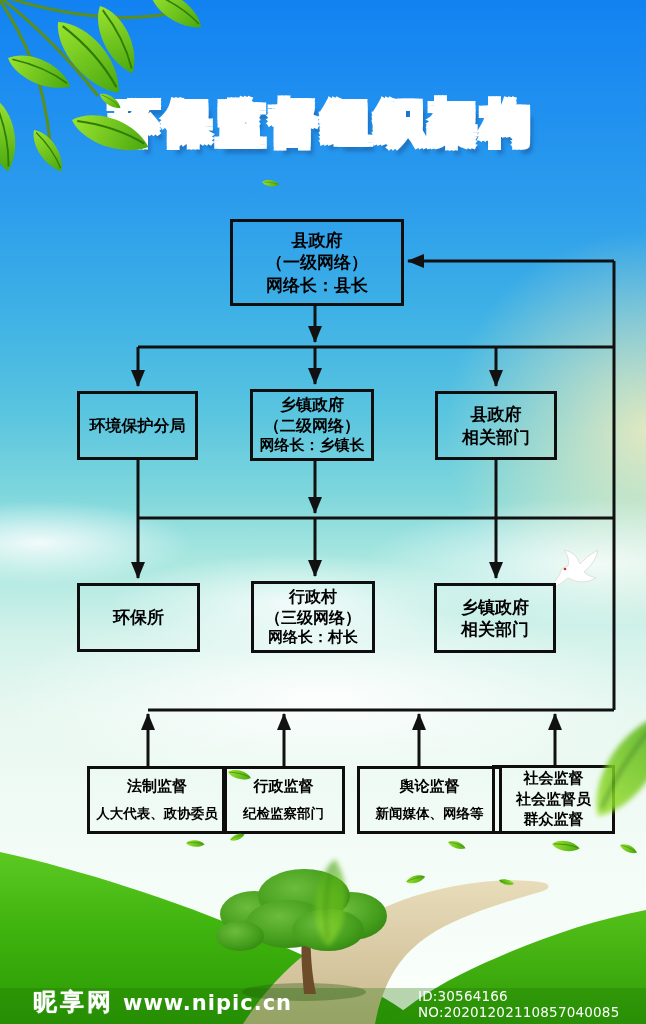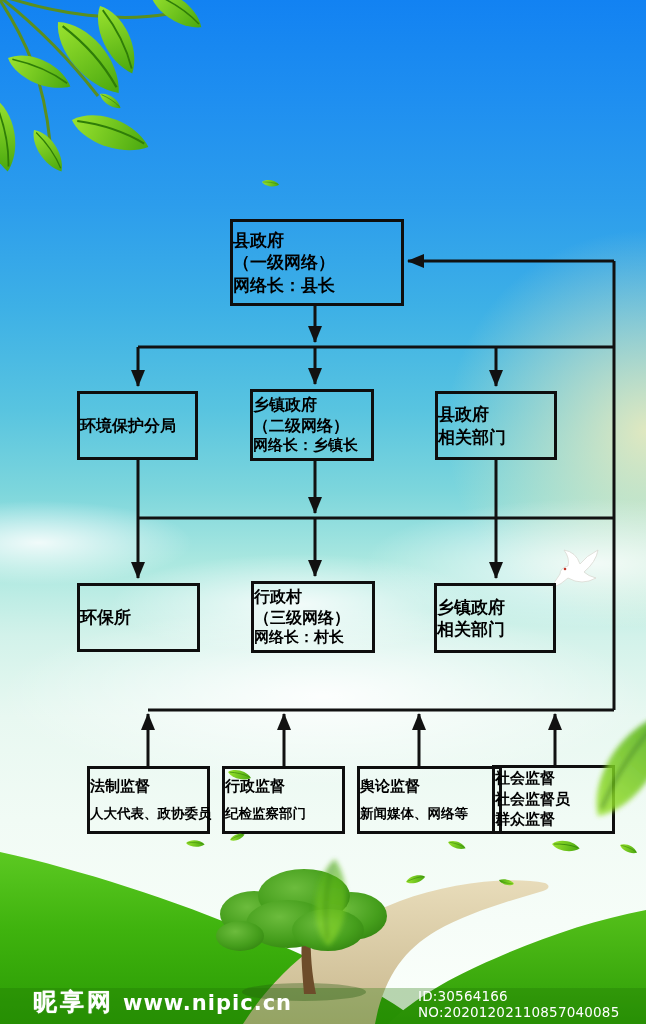--- a/index.html
+++ b/index.html
@@ -32,21 +32,21 @@
       -4px -4px 0 #fff, 0 -4px 0 #fff, 4px -4px 0 #fff,
       -4px 0 0 #fff, 4px 0 0 #fff,
       -4px 4px 0 #fff, 0 4px 0 #fff, 4px 4px 0 #fff,
       -3px 3px 0 #fff, 3px -3px 0 #fff,
       6px 8px 4px rgba(25,55,110,.45);
   }
   
   .node{
     position:absolute;z-index:3;box-sizing:border-box;
     border:3px solid #0e0e0e;background:transparent;
-    display:flex;flex-direction:column;align-items:flex-start;justify-content:center;
+    display:flex;flex-direction:column;align-items:center;justify-content:center;
     color:#000;font-weight:bold;text-align:center;line-height:1.32;
   }
   .node .ln{font-size:17px;white-space:nowrap;}
   .node-sm .ln{font-size:15px;}
   .node-sm .ln.sub{font-size:13.5px;}
   .node-sm{row-gap:9px;}
   .node-sm3{row-gap:1px;}
   
   .wm-left{
     position:absolute;left:33px;top:986px;z-index:5;color:#fff;
@@ -134,20 +134,21 @@
       <path d="M148,710 H614"></path>
       <path d="M148,766 V714" marker-end="url(#ah)"></path>
       <path d="M284,766 V714" marker-end="url(#ah)"></path>
       <path d="M419,766 V714" marker-end="url(#ah)"></path>
       <path d="M555,765 V714" marker-end="url(#ah)"></path>
       <path d="M614,710 V261"></path>
       <path d="M614,261 H408" marker-end="url(#ah)"></path>
     </g>
   </svg>
 
+  <div class="title">环保监督组织架构</div>
 
   <div class="node" style="left:230px;top:219px;width:174px;height:87px">
     <span class="ln">县政府</span>
     <span class="ln">（一级网络）</span>
     <span class="ln">网络长：县长</span>
   </div>
 
   <div class="node" style="left:77px;top:391px;width:121px;height:69px">
     <span class="ln" style="font-size:16px">环境保护分局</span>
   </div>
@@ -171,21 +172,21 @@
     <span class="ln" style="font-size:16px">行政村</span>
     <span class="ln" style="font-size:16px">（三级网络）</span>
     <span class="ln" style="font-size:15px">网络长：村长</span>
   </div>
 
   <div class="node" style="left:434px;top:583px;width:122px;height:70px">
     <span class="ln">乡镇政府</span>
     <span class="ln">相关部门</span>
   </div>
 
-  <div class="node node-sm" style="left:87px;top:766px;width:123px;height:68px">
+  <div class="node node-sm" style="left:87px;top:766px;width:140px;height:68px">
     <span class="ln">法制监督</span>
     <span class="ln sub">人大代表、政协委员</span>
   </div>
 
   <div class="node node-sm" style="left:222px;top:766px;width:123px;height:68px">
     <span class="ln">行政监督</span>
     <span class="ln sub">纪检监察部门</span>
   </div>
 
   <div class="node node-sm" style="left:357px;top:766px;width:145px;height:68px">

